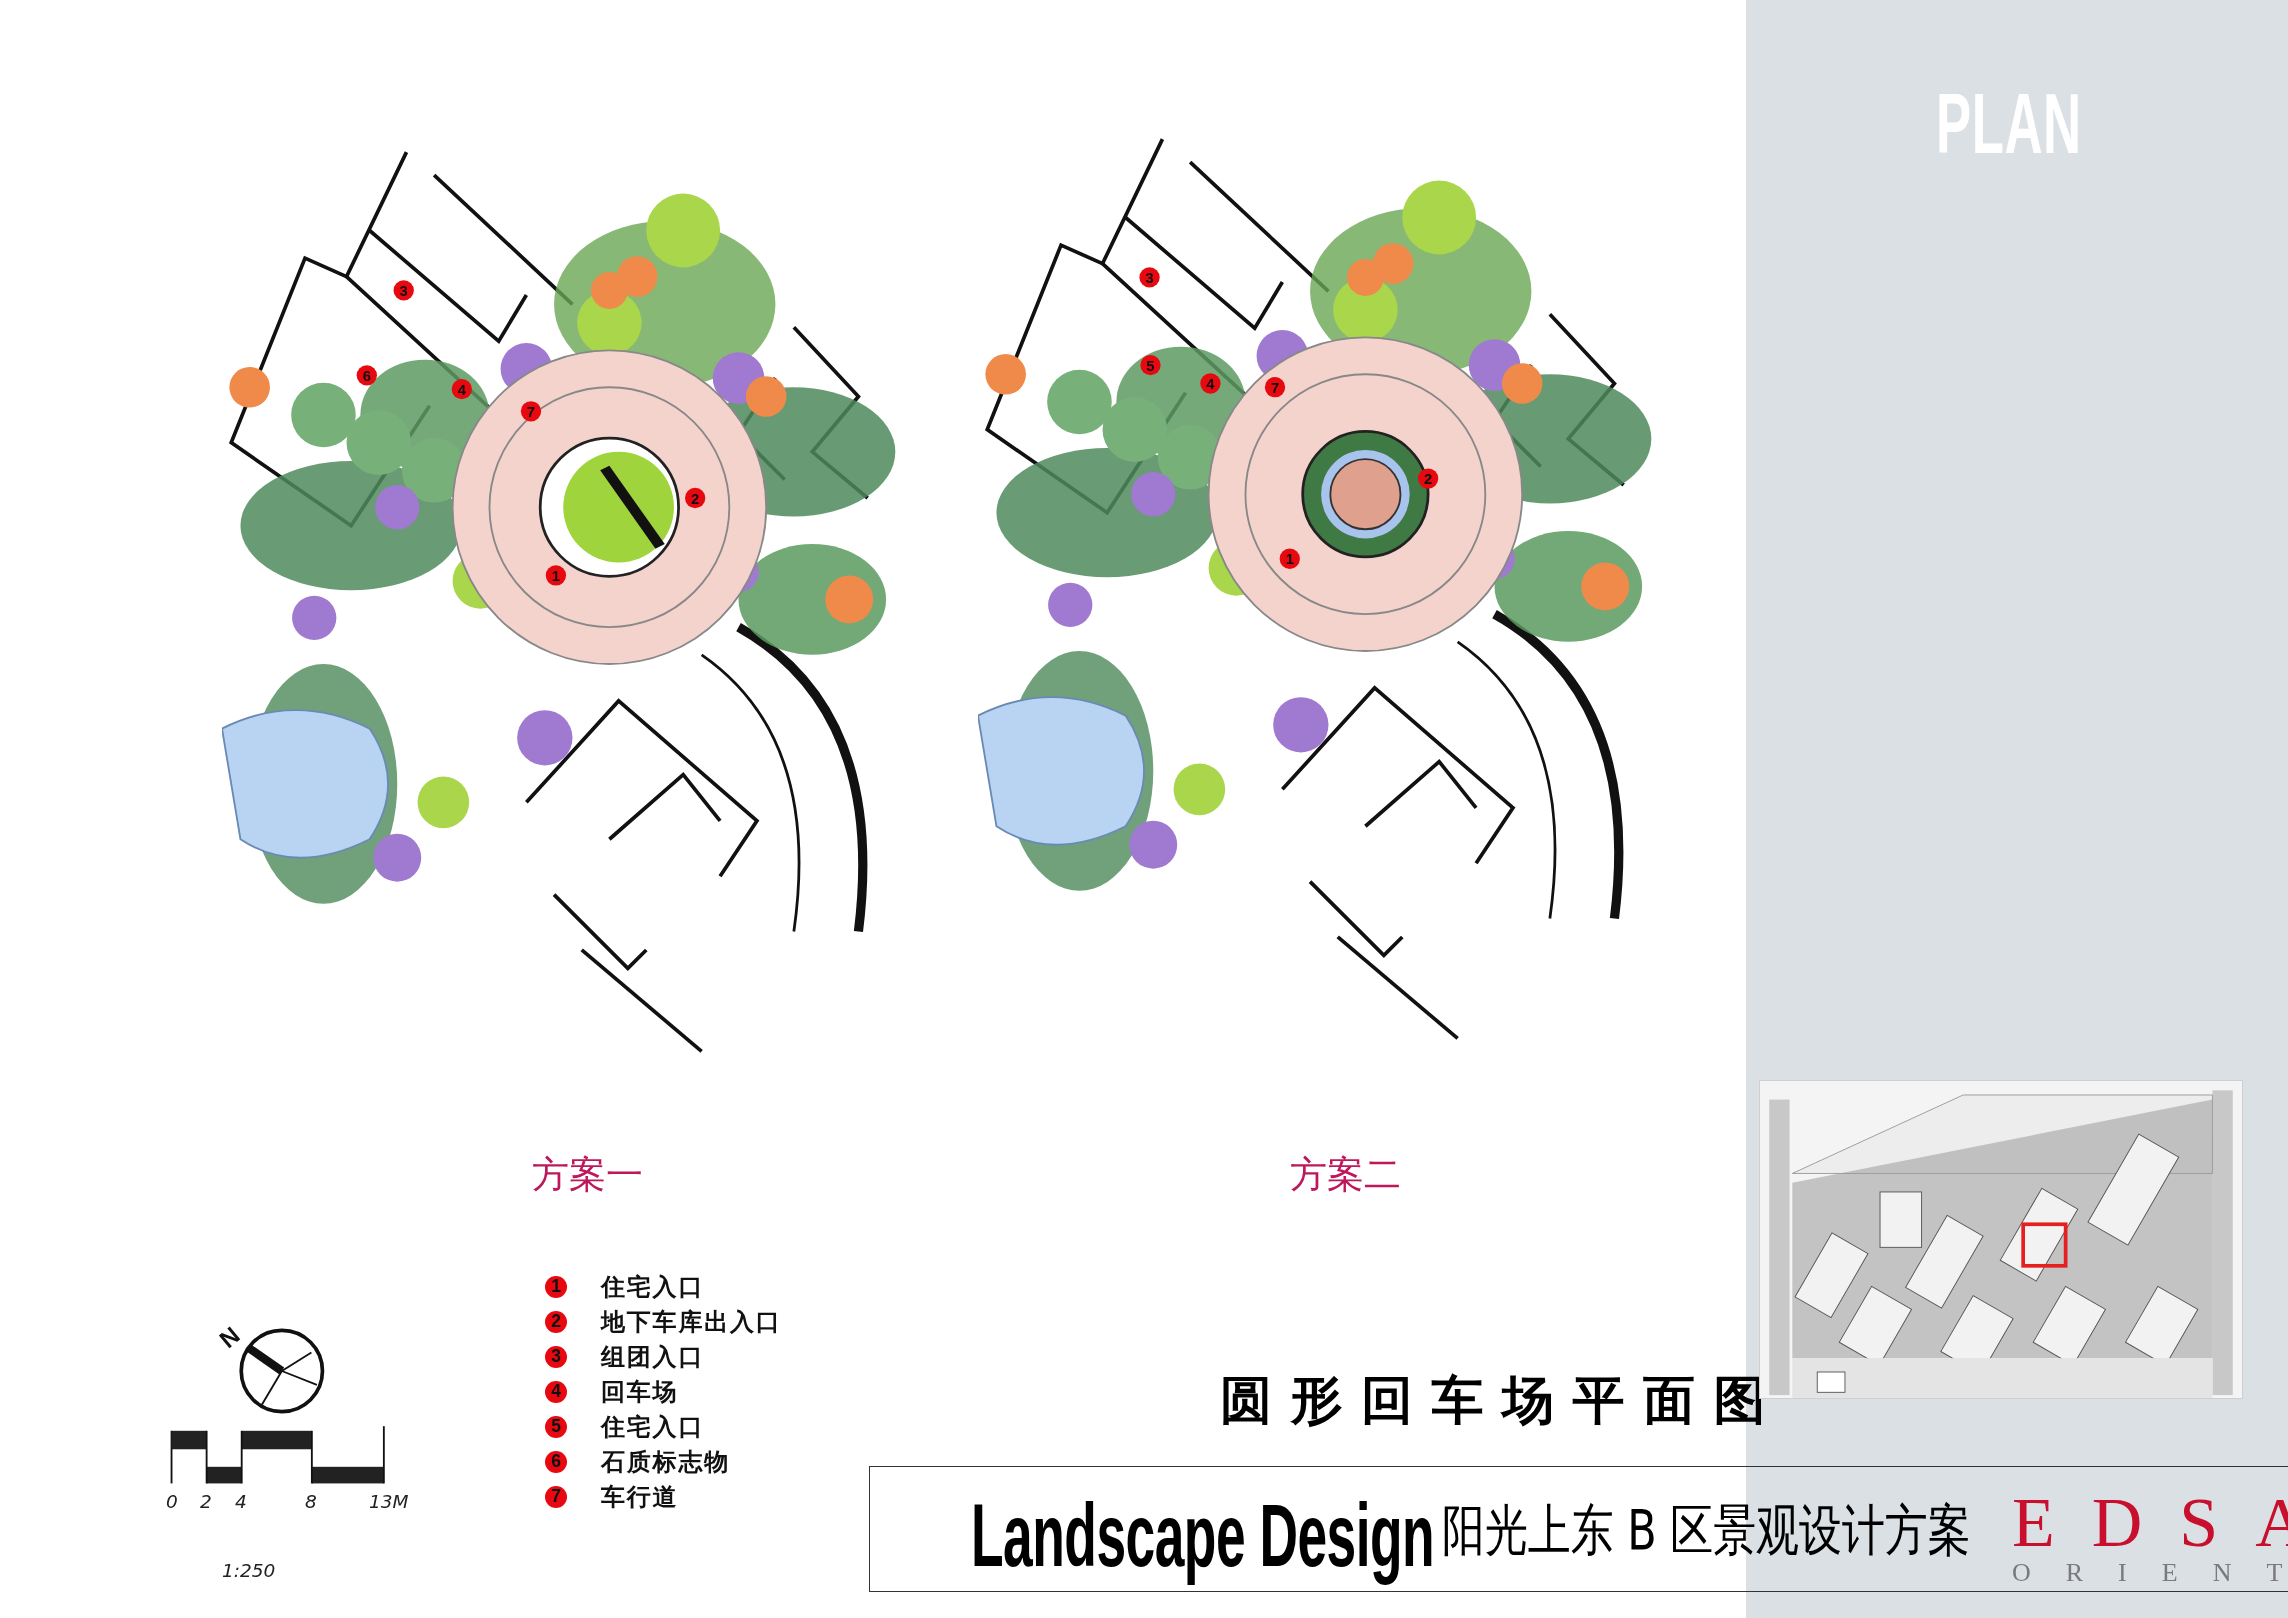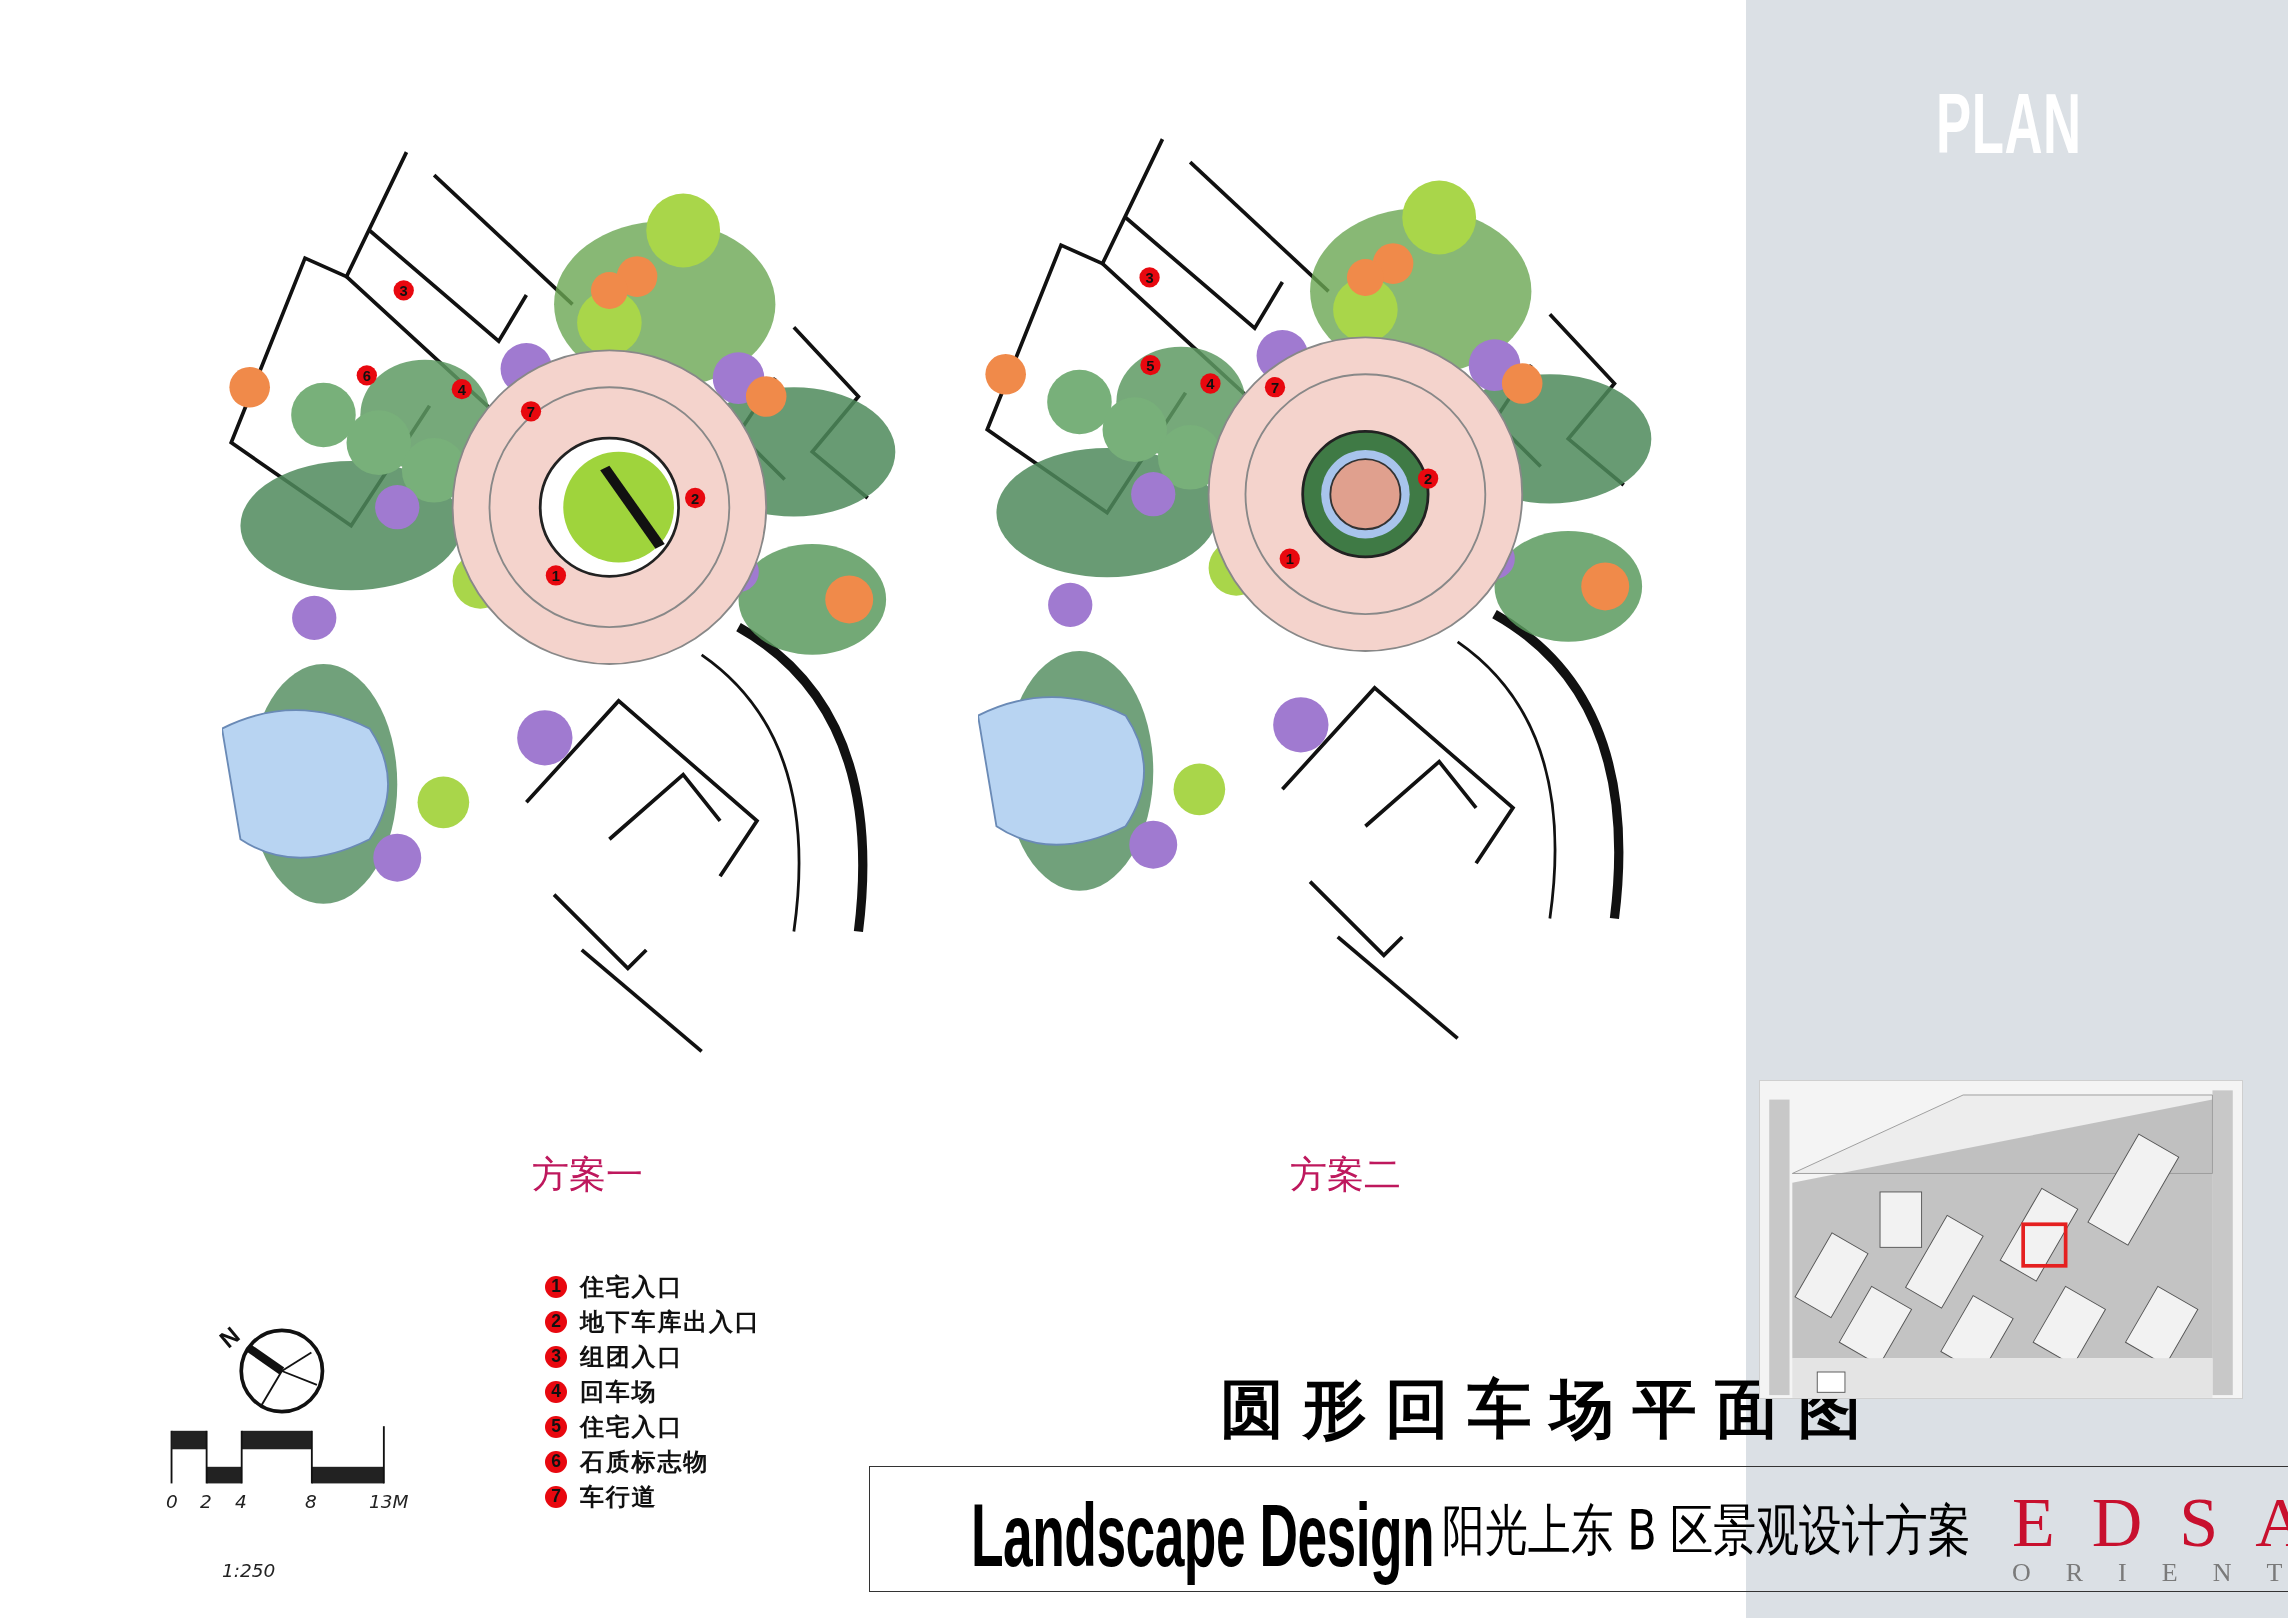--- a/index.html
+++ b/index.html
@@ -5,22 +5,22 @@
   html,body{margin:0;padding:0;}
   body{width:2289px;height:1619px;position:relative;overflow:hidden;background:#ffffff;font-family:"DejaVu Sans",sans-serif;}
   .side-panel{position:absolute;left:1746px;top:0;width:543px;height:1619px;background:#dbe0e5;}
   .plan-title{position:absolute;left:1936px;top:81px;font-family:"Liberation Sans",sans-serif;font-weight:bold;font-size:85px;color:#ffffff;transform:scaleX(0.62);transform-origin:left top;letter-spacing:0.9px;line-height:1;}
   .keymap{position:absolute;left:1759px;top:1080px;width:482px;height:317px;background:#f4f4f4;border:0.9px solid #cfcfcf;}
   .plan-drawing{position:absolute;}
   .scheme-label{position:absolute;font-family:"DejaVu Sans",sans-serif;font-size:37px;color:#be185d;}
   .legend{position:absolute;left:545px;top:1269px;}
   .legend-row{display:flex;align-items:center;height:35px;}
   .legend-num{width:22px;height:22px;border-radius:50%;background:#e8080f;color:#111;font-family:"Liberation Sans",sans-serif;font-weight:bold;font-size:17.5px;display:flex;align-items:center;justify-content:center;margin-right:13px;}
-  .legend-text{font-family:"DejaVu Sans",sans-serif;font-weight:bold;font-size:24px;color:#111;letter-spacing:1.8px;}
-  .subtitle{position:absolute;left:1220px;top:1366px;font-family:"DejaVu Sans",sans-serif;font-weight:bold;font-size:64px;color:#000;letter-spacing:18.5px;}
+  .legend-text{font-family:"DejaVu Sans",sans-serif;font-weight:bold;font-size:24px;color:#111;letter-spacing:1.8px;margin-left:21px;}
+  .subtitle{position:absolute;left:1220px;top:1366px;font-family:"DejaVu Sans",sans-serif;font-weight:bold;font-size:52px;color:#000;letter-spacing:18.5px;}
   .title-frame{position:absolute;left:869px;top:1466px;width:1419px;height:126px;border-top:1.8px solid #333;border-bottom:1.8px solid #333;border-left:1.8px solid #333;box-sizing:border-box;}
   .title-en{position:absolute;left:971px;top:1491px;font-family:"Liberation Sans",sans-serif;font-weight:bold;font-size:89px;color:#000;transform:scaleX(0.6);transform-origin:left top;line-height:1;letter-spacing:-0.9px;}
   .title-cn{position:absolute;left:1442px;top:1503px;font-family:"DejaVu Sans",sans-serif;font-size:55px;color:#000;transform:scaleX(0.78);transform-origin:left top;line-height:1;}
   .edsa{position:absolute;left:2012px;top:1488px;font-family:"Liberation Serif",serif;font-size:70px;color:#c8102e;letter-spacing:37px;line-height:1;}
   .orient{position:absolute;left:2012px;top:1560px;font-family:"Liberation Serif",serif;font-size:26px;color:#7a7a7a;letter-spacing:35px;line-height:1;}
   .scale-label{position:absolute;font-family:"DejaVu Sans",sans-serif;font-style:italic;font-size:18.5px;color:#222;}
 </style>
 </head>
 <body>
 

